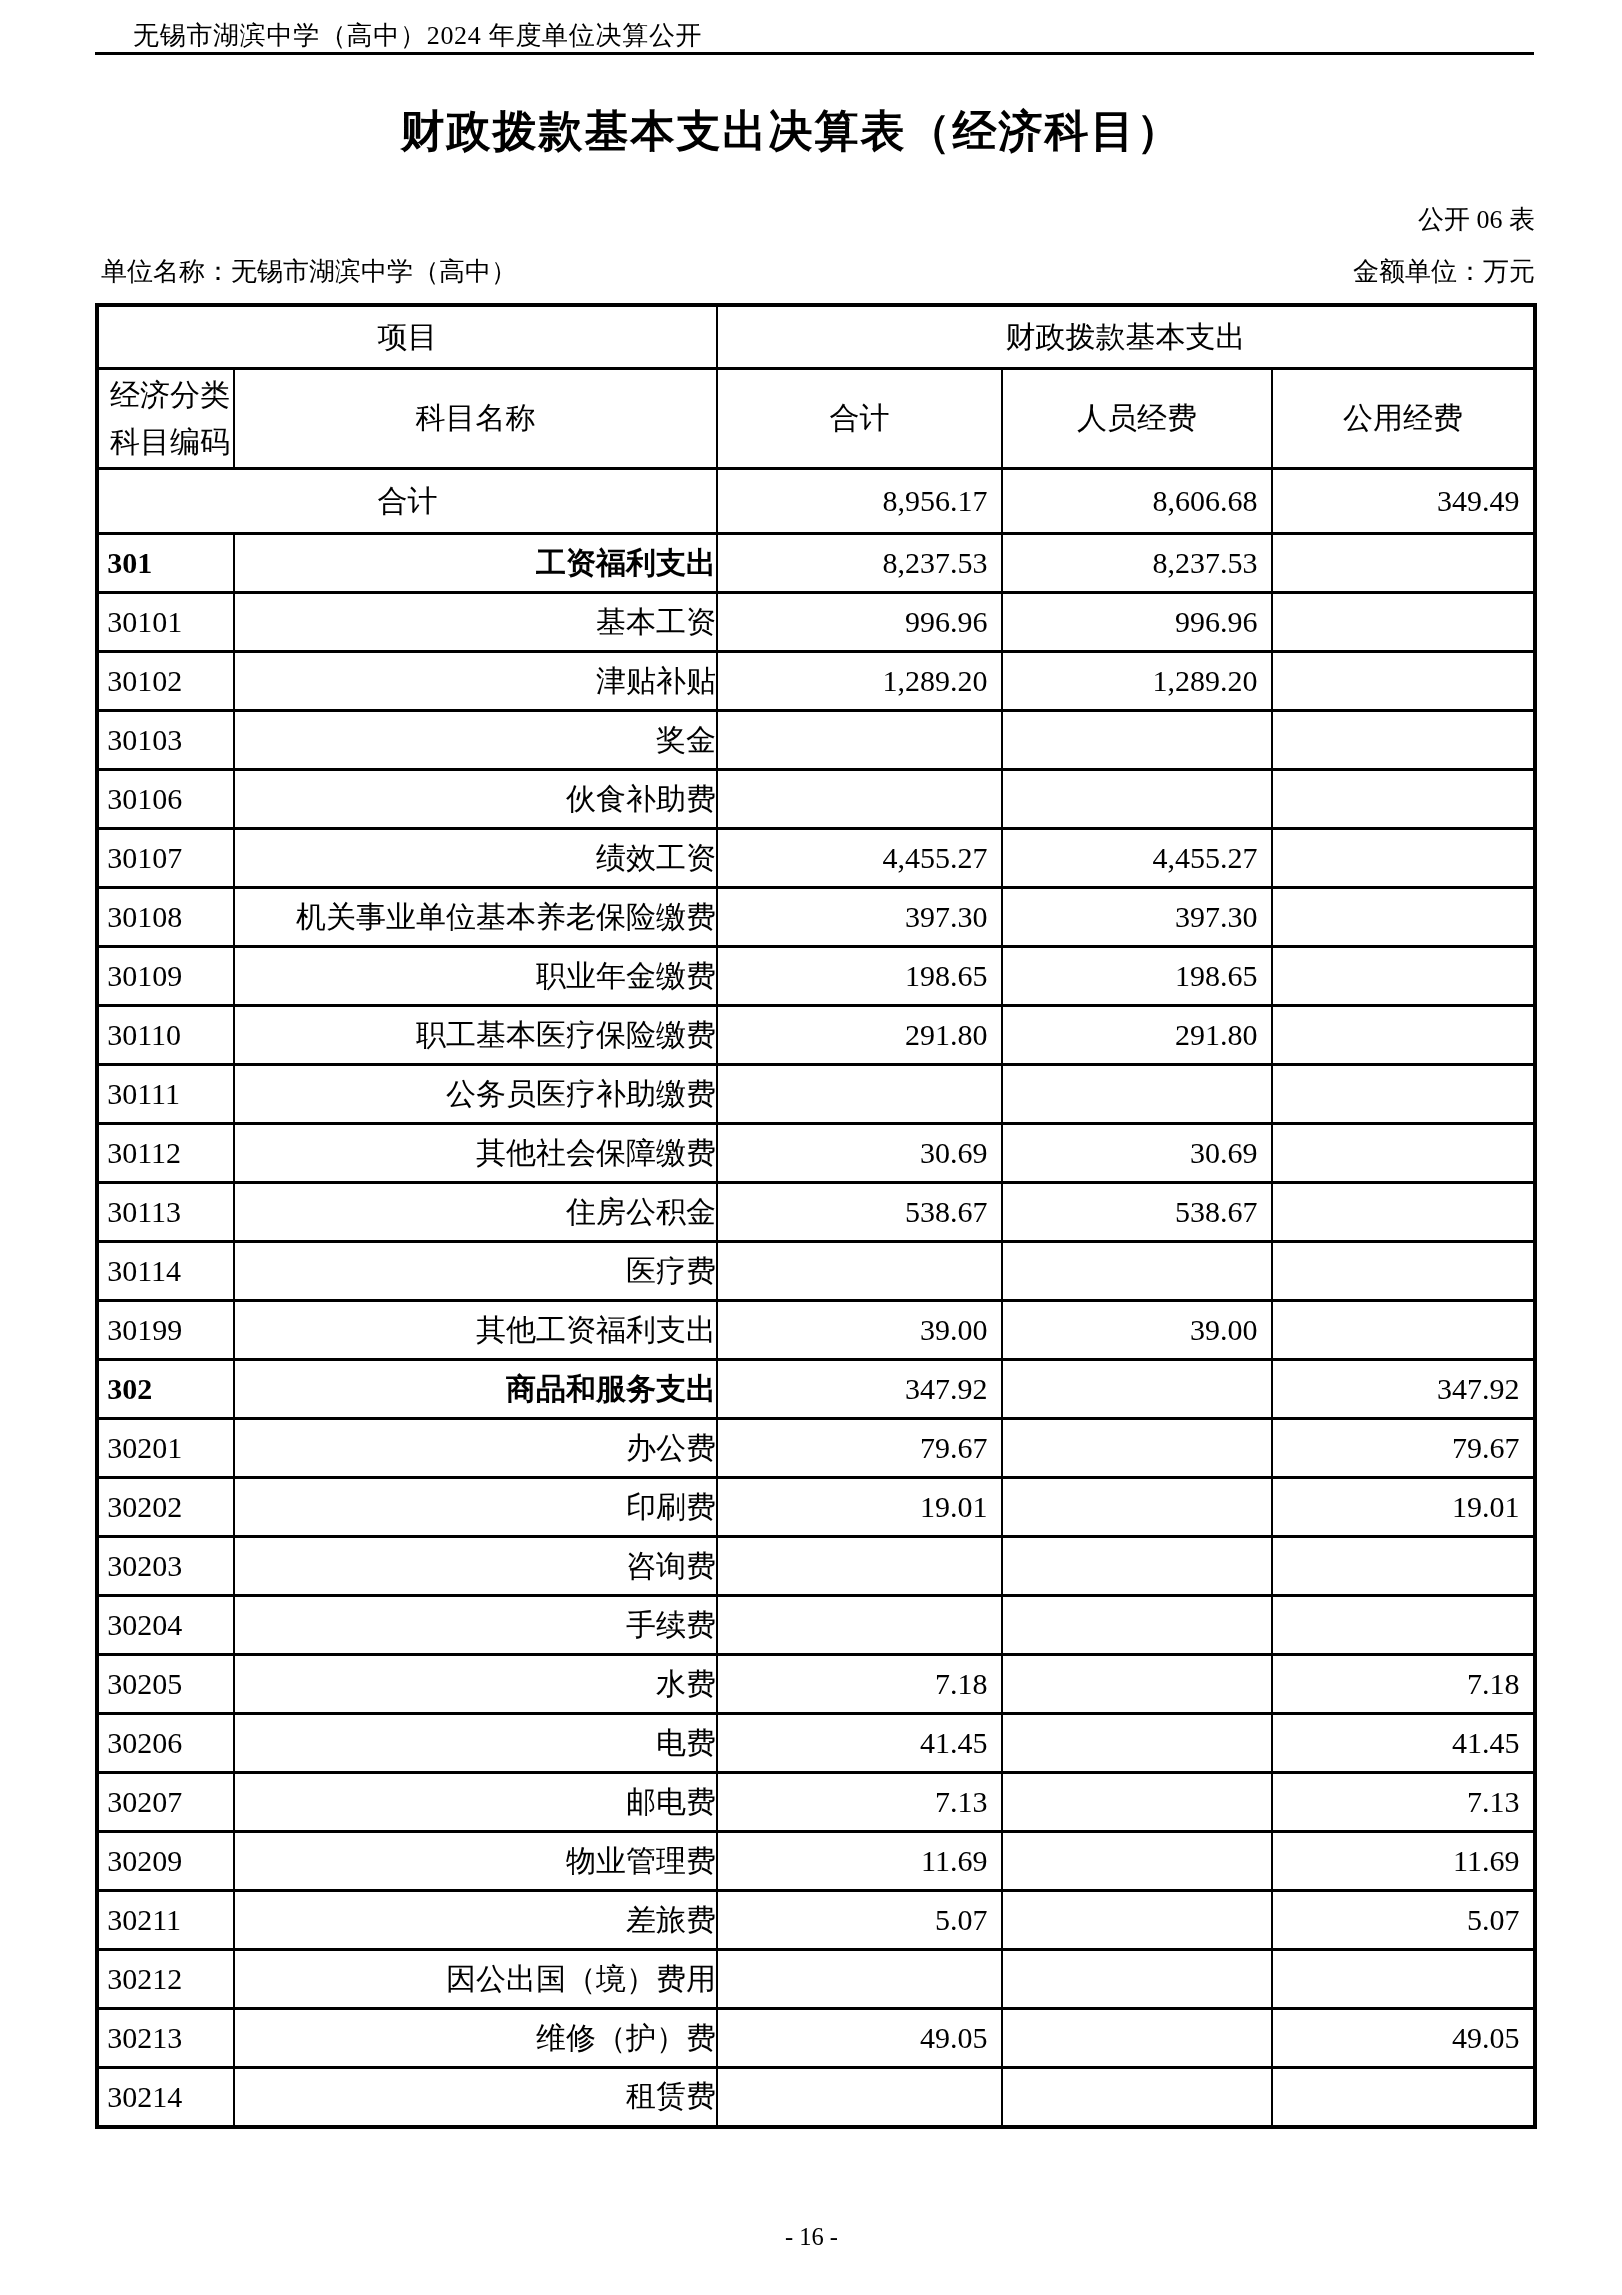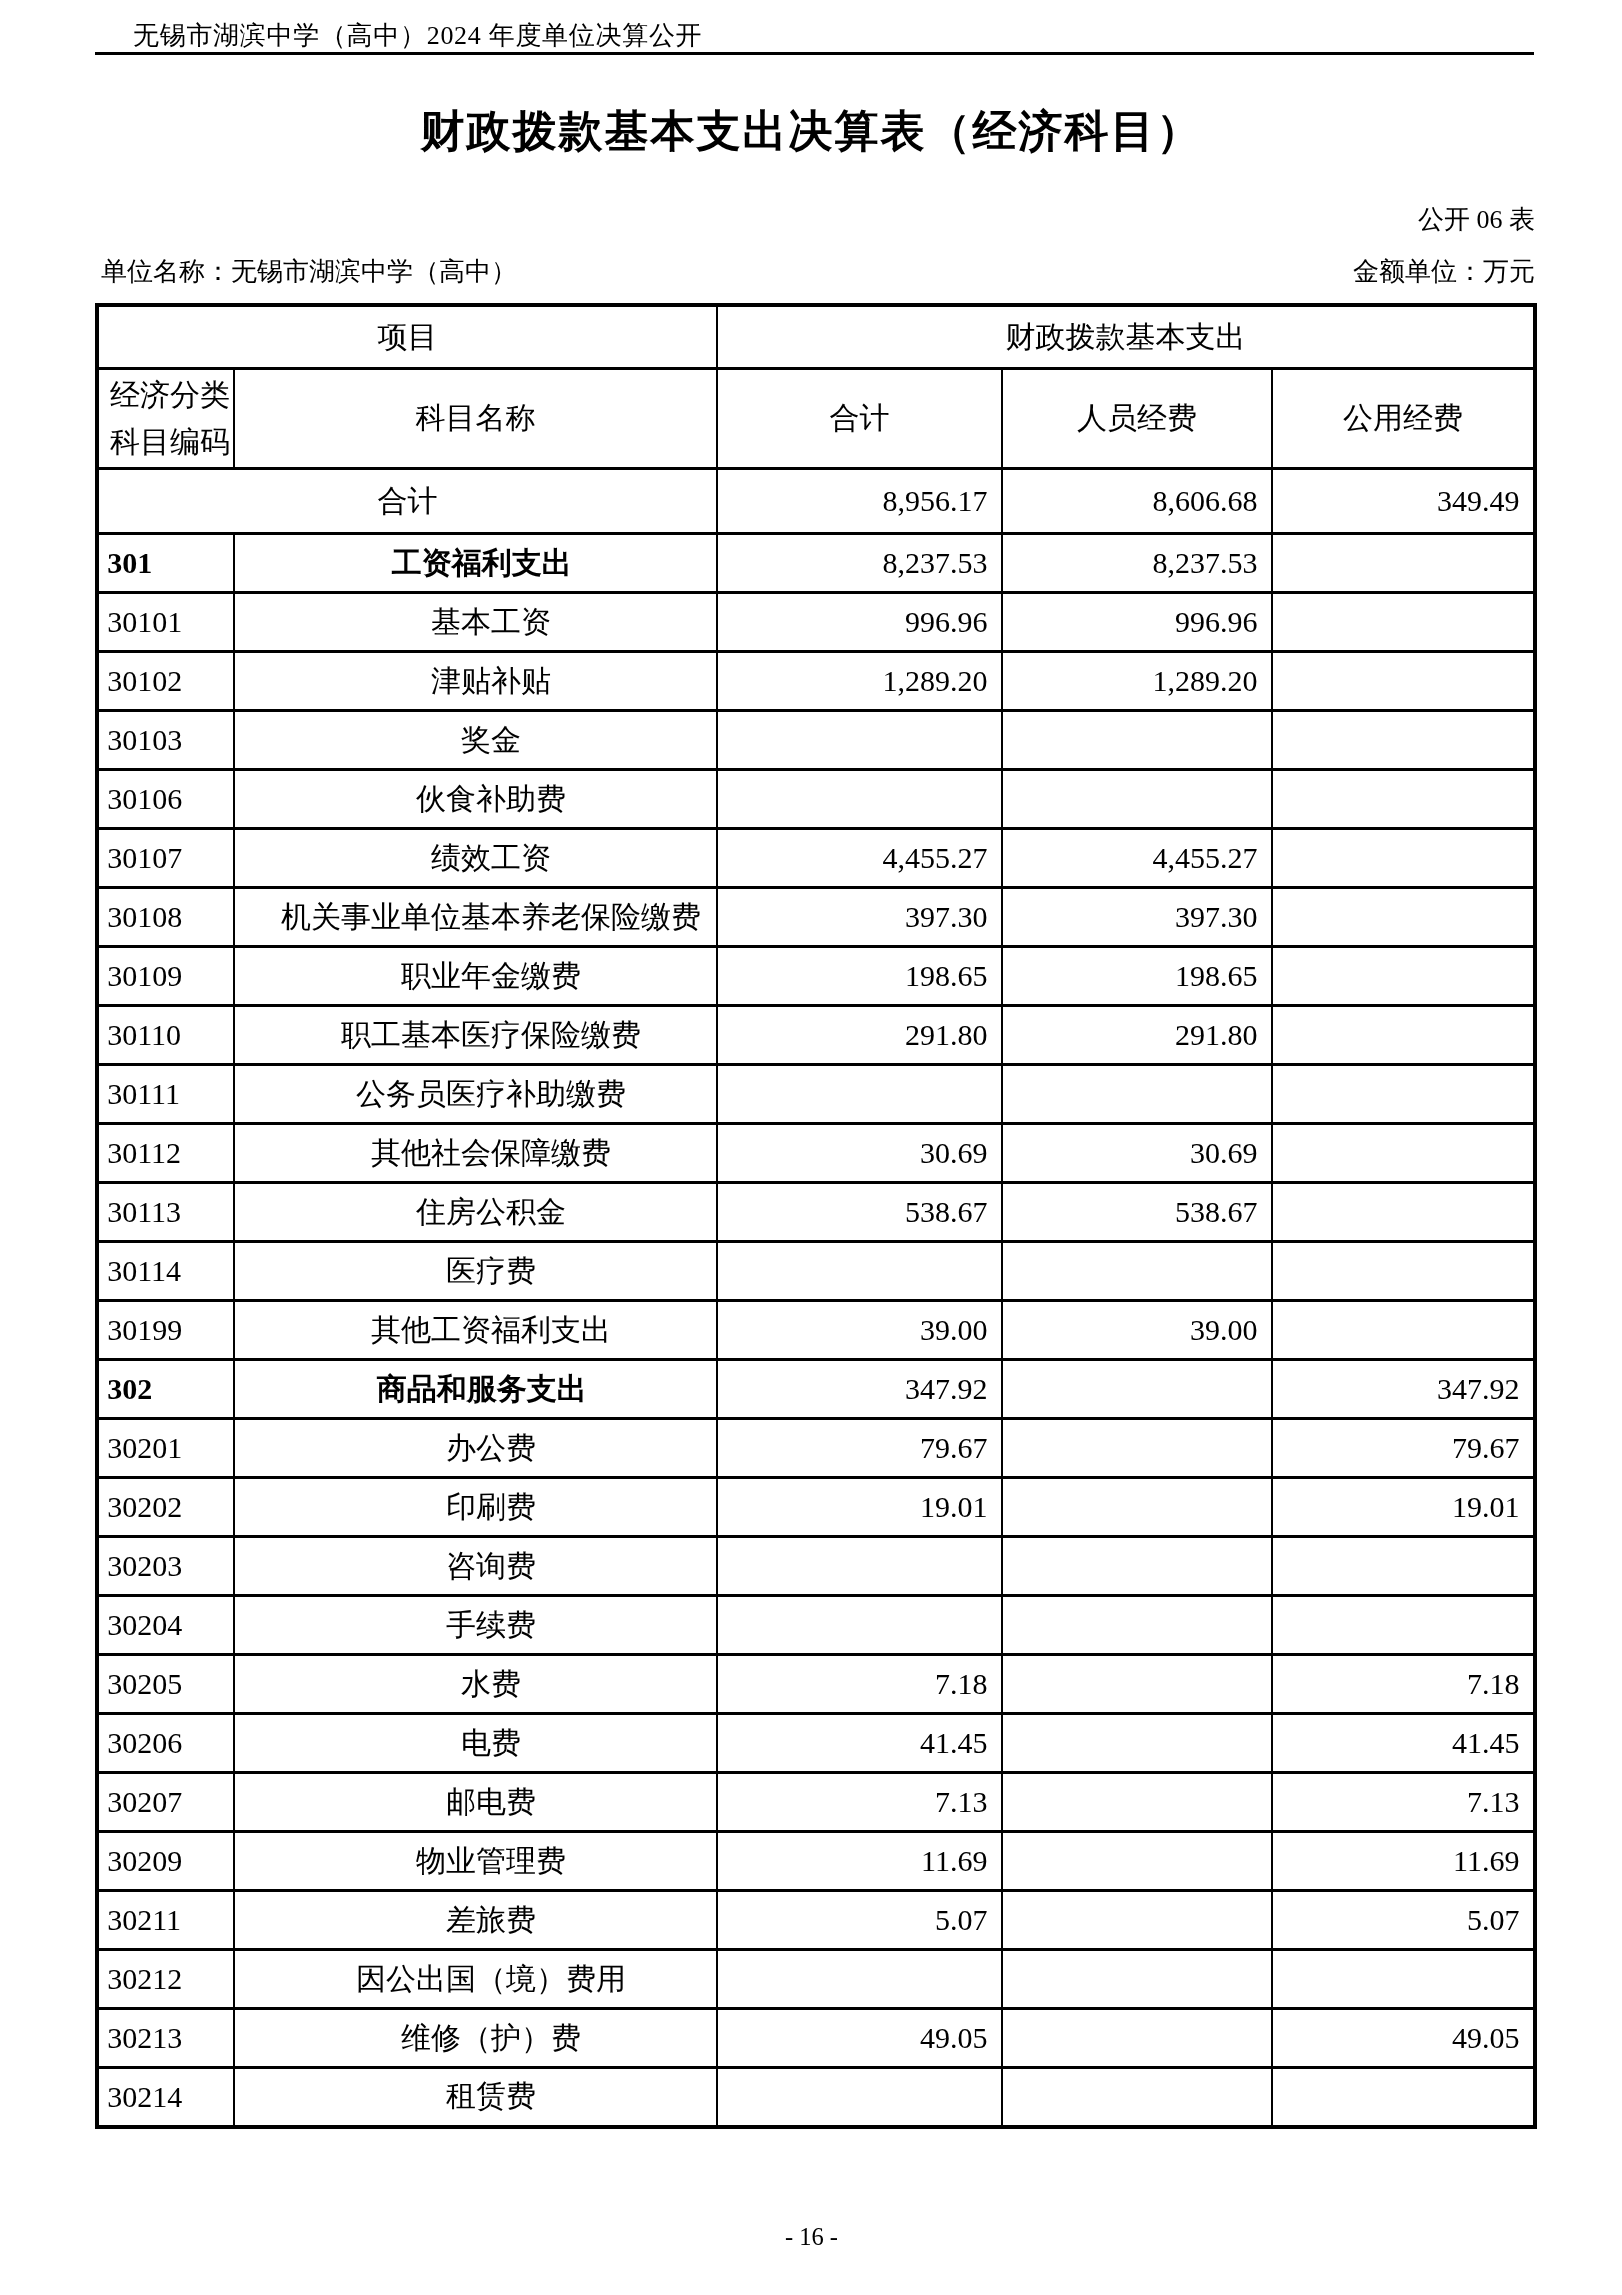--- a/index.html
+++ b/index.html
@@ -36,21 +36,20 @@
   .page-title {
     position: absolute;
     left: 0;
     top: 102px;
     width: 1583px;
     text-align: center;
     font-size: 44px;
     font-weight: bold;
     letter-spacing: 2px;
     white-space: nowrap;
-    margin-left: 20px;
   }
   .table-code-label {
     position: absolute;
     right: 88px;
     top: 202px;
     font-size: 26px;
     white-space: nowrap;
   }
   .unit-name-label {
     position: absolute;
@@ -96,21 +95,21 @@
     padding-left: 8.2px;
     line-height: 1.55;
   }
   .fin-table tbody tr { height: 59px; }
   .fin-table tbody tr.total-row { height: 65px; }
   .fin-table td.code-cell {
     text-align: left;
     padding-left: 8.2px;
   }
   .fin-table td.name-cell {
-    text-align: center;
+    text-align: right;
     padding-left: 12.3px;
     white-space: nowrap;
   }
   .fin-table td.name-cell.indent { padding-left: 31px; }
   .fin-table td.merged-name-cell { text-align: center; }
   .fin-table td.num-cell {
     text-align: right;
     padding-right: 13.6px;
     white-space: nowrap;
   }

